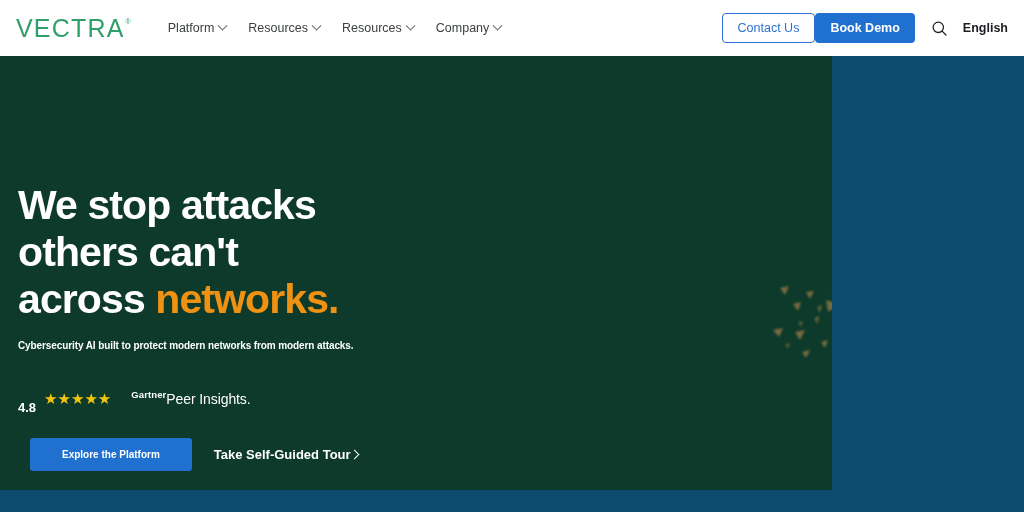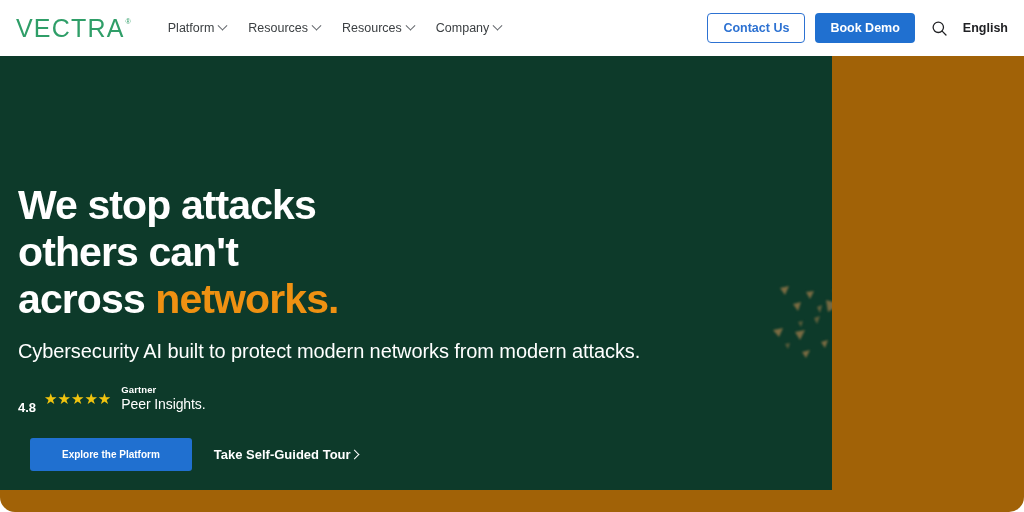--- a/index.html
+++ b/index.html
@@ -11,22 +11,21 @@
     overflow: hidden;
     background: #ffffff;
     font-family: "Liberation Sans", sans-serif;
     -webkit-font-smoothing: antialiased;
   }
 
   .page {
     position: relative;
     width: 1024px;
     height: 512px;
-    background: #a16207;
-    border-radius: 15px;
+    background: #0c4a6e;
   }
 
   
   .header {
     position: absolute;
     top: 0; left: 0;
     width: 1024px;
     height: 56px;
     background: #ffffff;
     display: flex;
@@ -92,41 +91,40 @@
   .btn-outline {
     display: inline-flex;
     align-items: center;
     justify-content: center;
     height: 30px;
     padding: 0 15px;
     border: 1.2px solid #2d72d2;
     border-radius: 4px;
     color: #2d72d2;
     font-size: 12.5px;
-    font-weight: 700;
+    font-weight: 400;
     background: #ffffff;
     cursor: pointer;
     white-space: nowrap;
   }
 
   .btn-solid {
     display: inline-flex;
     align-items: center;
     justify-content: center;
     height: 30px;
     padding: 0 15px;
     border: none;
     border-radius: 4px;
     background: #2070d0;
     color: #ffffff;
     font-size: 12.5px;
     font-weight: 700;
     cursor: pointer;
     white-space: nowrap;
-    margin-left: 10px;
   }
 
   .search-btn {
     display: inline-flex;
     align-items: center;
     justify-content: center;
     width: 30px; height: 30px;
     margin-left: 10px;
     cursor: pointer;
     background: transparent;
@@ -173,23 +171,23 @@
     font-weight: 700;
     color: #ffffff;
     letter-spacing: -0.9px;
   }
   .headline .accent { color: #ef9112; }
 
   .subhead {
     position: absolute;
     top: 284px;
     left: 0;
-    font-size: 20px;
-    color: #ffffff;
-    font-weight: 400;
+    font-size: 10px;
+    color: #ffffff;
+    font-weight: 700;
     letter-spacing: -0.1px;
   }
 
   
   .rating {
     position: absolute;
     top: 325px;
     left: 0;
     display: flex;
     align-items: center;
@@ -203,23 +201,23 @@
   }
   .stars {
     display: flex;
     gap: 1px;
     letter-spacing: 0px;
     color: #f1c40f;
     font-size: 15px;
     line-height: 1;
   }
   .gartner {
-    margin-left: 2px;
-    display: flex;
-    flex-direction: column;
+    margin-left: 12px;
+    display: flex;
+    flex-direction: row;
     line-height: 1.05;
   }
   .gartner-top {
     font-size: 9.5px;
     font-weight: 700;
     color: #ffffff;
     letter-spacing: 0.1px;
   }
   .gartner-bottom {
     font-size: 14px;

